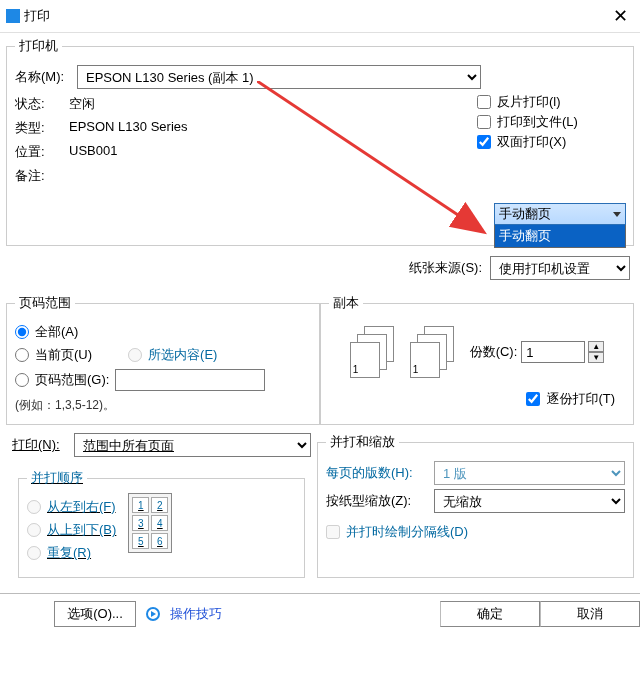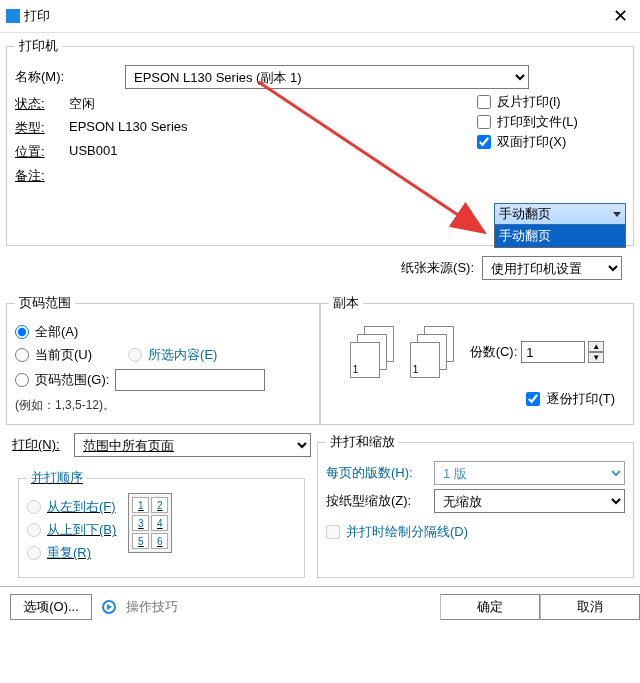--- a/index.html
+++ b/index.html
@@ -48,21 +48,21 @@
     font: inherit;
     padding: 0 10px;
     min-width: 100px;
   }
   .btn.tall { height: 30px; }
   .chk { display:flex; align-items:center; gap:6px; margin: 2px 0; }
   input[type=checkbox], input[type=radio] { width:14px; height:14px; margin:0; }
   .disabled, .disabled * { color: #0369a1; }
   .right-col { position:absolute; right:10px; top:36px; width: 146px; }
   .info-row { display:flex; margin: 6px 0; }
-  .info-row .lbl { width:54px;text-decoration:underline; }
+  .info-row .lbl { width:54px; }
   .twocol { display:flex; gap: 0; padding: 0 6px; }
   .twocol > fieldset { flex:1; margin:4px 0; }
   .radio-line { display:flex; align-items:center; gap:6px; margin: 5px 0;}
   input.txt {
     height: 22px; border:1px solid #7a7a7a; background:#fff;
     font: inherit; padding: 0 4px;
   }
   .hint { font-size: 12px; color:#333; line-height:1.5; }
   .leftgroup {
     display:flex; flex-direction:column; gap:4px;
@@ -81,21 +81,22 @@
     gap:2px; padding:3px; background:#f4f4f4;
   }
   .order-icon .cell {
     border:1px solid #aaa; background:#fff; font-size:10px;
     display:flex; align-items:center; justify-content:center;
   }
   .bottombar {
     display:flex; align-items:center;
     border-top:1px solid #bbb;
     height: 40px;
-    margin-top:4px;
+    margin-top:11px;
+    padding-left:44px;
   }
   .bottombar .left { flex:1; display:flex; align-items:center; gap:10px; padding-left:10px;}
   .bottombar .right { display:flex; }
   .bottombar .right .btn { min-width: 100px; border-left:1px solid #bbb; background:#fff; border-radius:0;}
   .play-icon {
     width:14px; height:14px; border:2px solid #1e88e5; border-radius:50%;
     display:inline-flex; align-items:center; justify-content:center;
   }
   .play-icon:after {
     content:""; width:0;height:0;
@@ -146,21 +147,21 @@
     <span>打印</span>
   </div>
   <span class="close-x">✕</span>
 </div>
 
 <fieldset style="position:relative; padding-bottom: 54px;">
   <legend>打印机</legend>
 
   <div class="row">
     <span class="lbl">名称(M):</span>
-    <select class="combo" style="flex:1; max-width:404px;margin-left:48px;">
+    <select class="combo" style="flex:1; max-width:404px;">
       <option>EPSON L130 Series (副本 1)</option>
     </select>
   </div>
 
   <div class="info-row">
       <span class="lbl">状态:</span>
       <span>空闲</span>
     </div>
   <div class="info-row">
       <span class="lbl">类型:</span>
@@ -202,21 +203,21 @@
 <div class="manual-dropdown">
   <div class="sel">
     <span>手动翻页</span>
       <span class="tri"></span>
   </div>
   <div class="list">
     <div class="opt">手动翻页</div>
   </div>
 </div>
 
-<div class="row" style="justify-content:flex-end; padding: 6px 18px;">
+<div class="row" style="justify-content:flex-end; padding: 6px 10px;">
   <span>纸张来源(S):</span>
   <select class="combo" style="width:140px;">
     <option>使用打印机设置</option>
   </select>
 </div>
 
 <div class="twocol">
   <fieldset>
     <legend>页码范围</legend>
     <div class="radio-line">
@@ -325,19 +326,19 @@
       <input type="checkbox" disabled="" style="">
         <span>并打时绘制分隔线(D)</span>
     </div>
   </fieldset>
 </div>
 
 <div class="bottombar">
   <div class="left">
     <button class="btn" style="min-width:82px; background:#fff;">选项(O)...</button>
     <span class="play-icon"></span>
-    <a href="#" style="color:#737373; text-decoration:none;">操作技巧</a>
+    <a href="#" style="color:#1d4ed8; text-decoration:none;">操作技巧</a>
   </div>
   <div class="right">
     <button class="btn">确定</button>
     <button class="btn">取消</button>
   </div>
 </div>
 
 </body></html>

